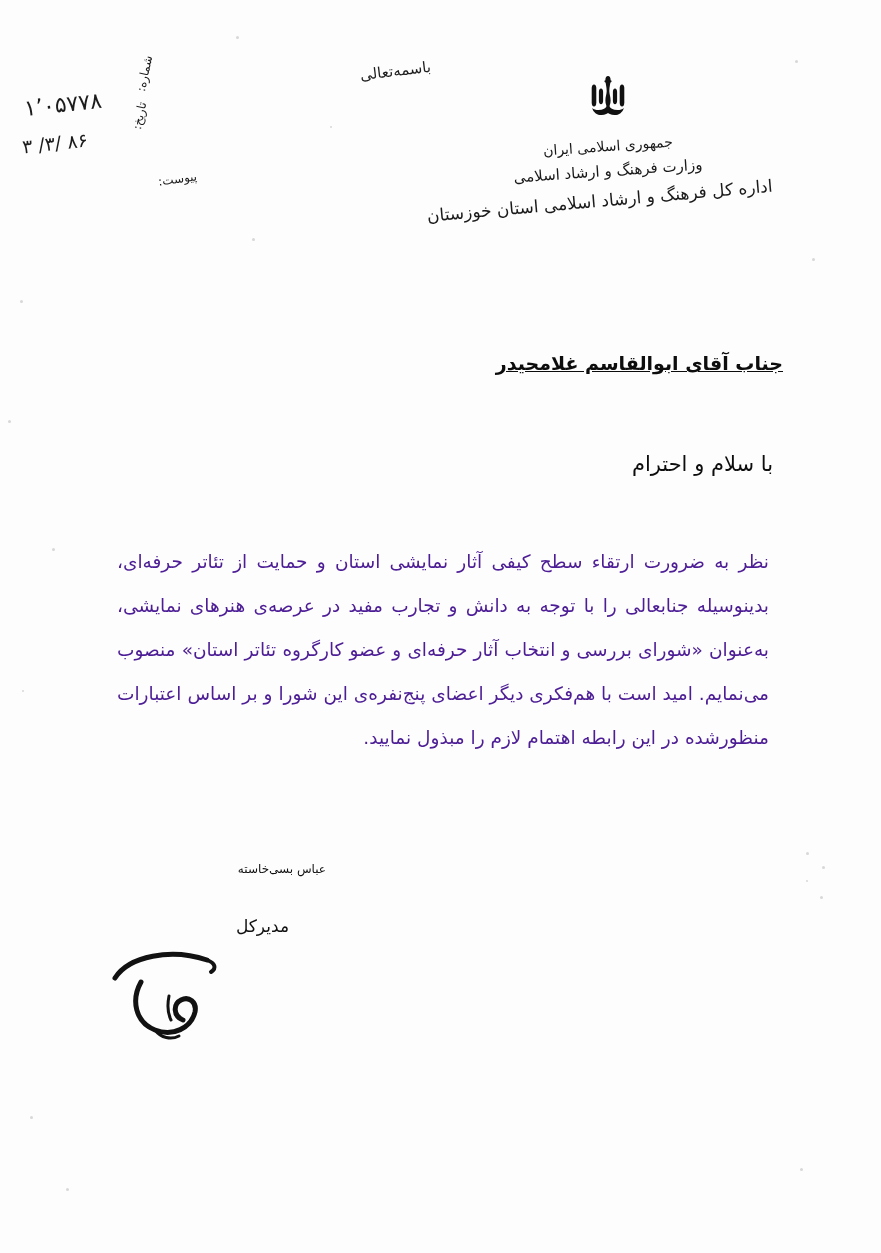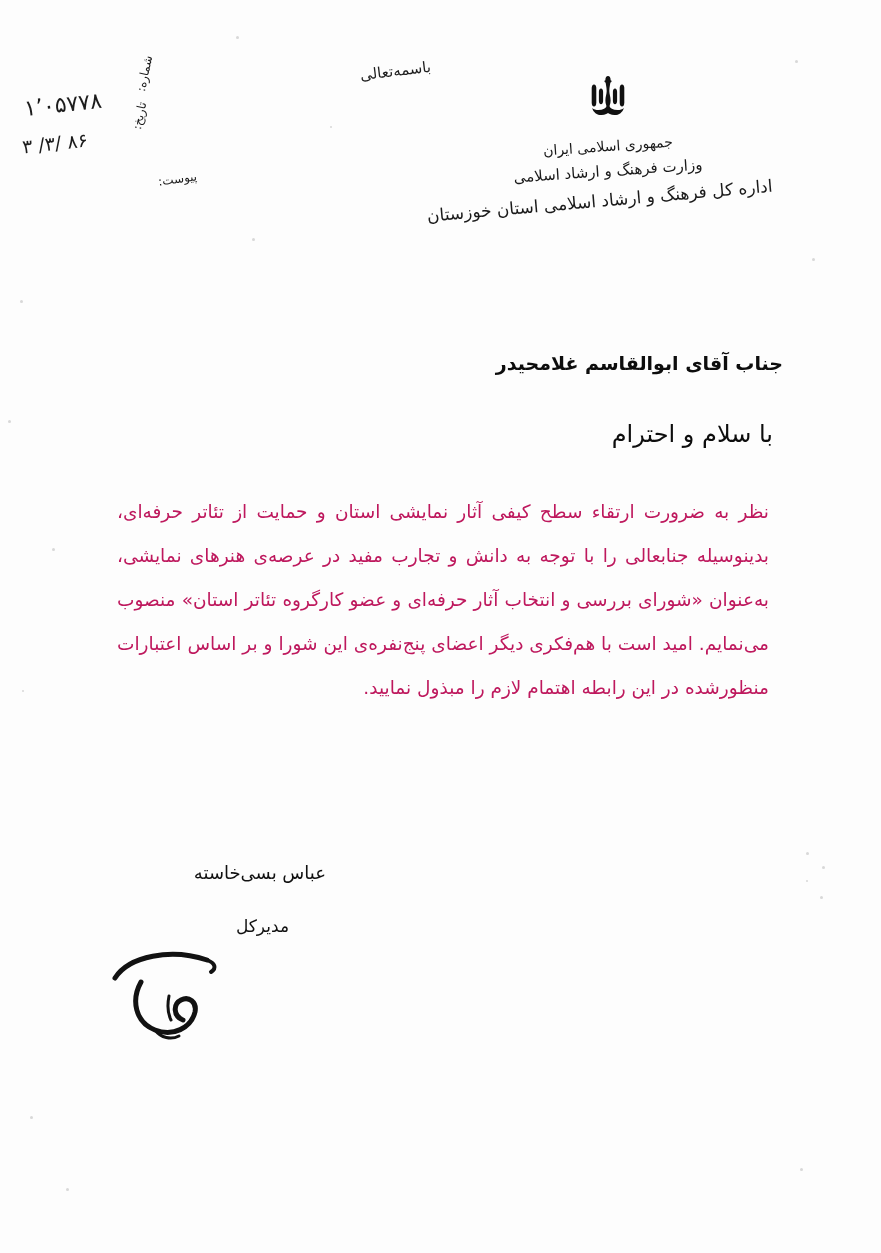--- a/index.html
+++ b/index.html
@@ -120,47 +120,48 @@
 
   
   .addressee {
     position: absolute;
     top: 352px;
     right: 98px;
     font-size: 19px;
     font-weight: bold;
     color: #0d0d0d;
     white-space: nowrap;
+    text-decoration: underline;
   }
   .salutation {
     position: absolute;
-    top: 420px;
+    top: 452px;
     right: 108px;
-    font-size: 24px;
+    font-size: 21px;
     color: #0d0d0d;
     white-space: nowrap;
   }
   .letter-body {
     position: absolute;
-    top: 490px;
+    top: 540px;
     right: 112px;
     width: 652px;
     font-size: 18.5px;
     line-height: 2.38;
-    color: #be185d;
+    color: #4c1d95;
     text-align: justify;
     text-justify: inter-word;
   }
 
   
   .sig-name {
     position: absolute;
     top: 862px;
     right: 555px;
-    font-size: 18px;
+    font-size: 12px;
     color: #111;
     white-space: nowrap;
   }
   .sig-title {
     position: absolute;
     top: 908px;
     right: 592px;
     font-size: 17px;
     color: #111;
     white-space: nowrap;

